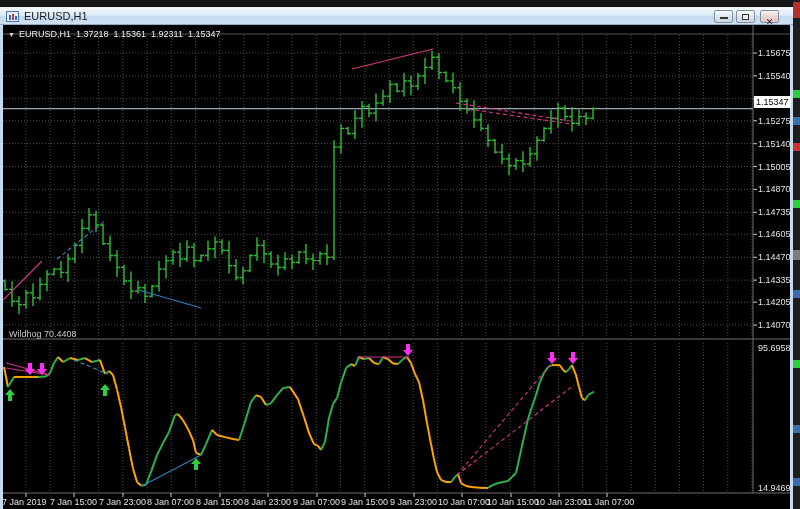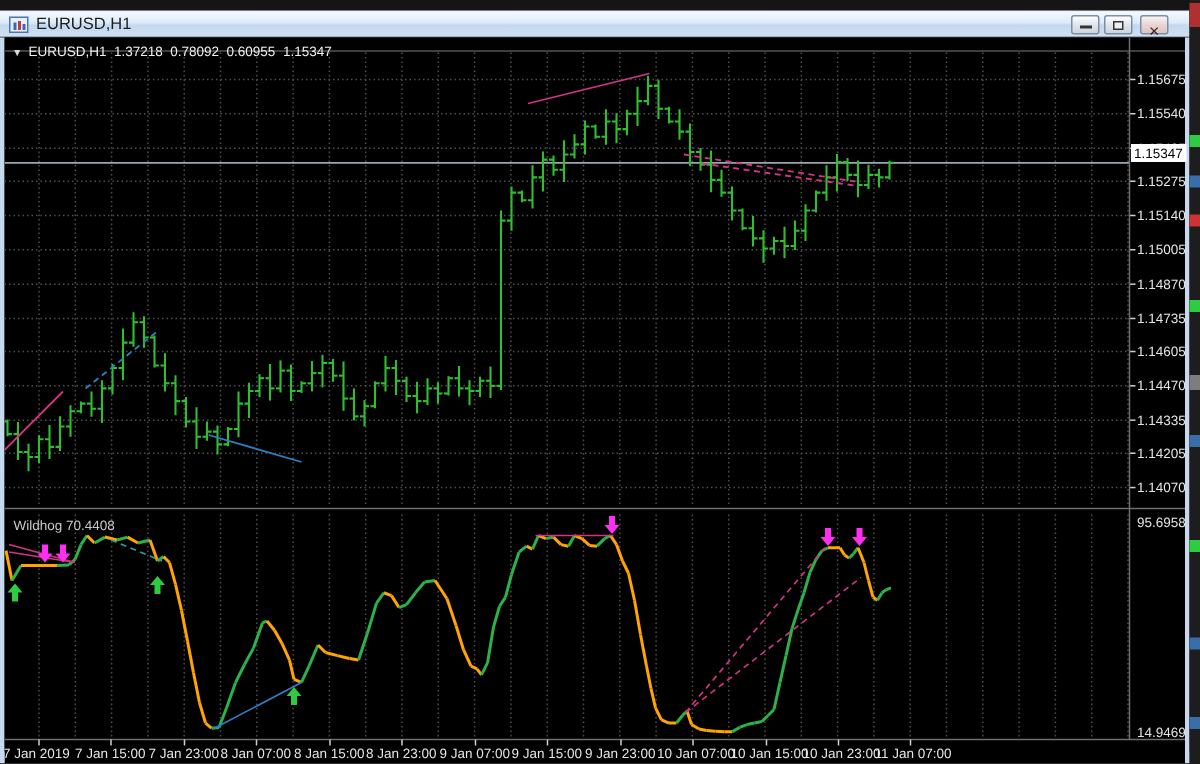--- a/index.html
+++ b/index.html
@@ -26,21 +26,21 @@
   #btn-min i{position:absolute;left:5px;bottom:3px;width:8px;height:2px;background:#333;}
   #btn-restore i{position:absolute;left:5px;top:3px;width:7px;height:6px;border:1px solid #333;box-sizing:border-box;background:#eee;}
   #btn-close span{font-size:9px;line-height:11px;color:#402020;}
   #win-body{position:absolute;left:0;top:18px;width:793px;height:484px;box-sizing:border-box;
      border-left:3px solid #c6d9ee;border-right:3px solid #c6d9ee;border-bottom:8px solid #c6d9ee;background:#000;}
   #chart-svg{position:absolute;left:0;top:0;}
   svg text{font-family:"Liberation Sans",sans-serif;}
   #ohlc-header{position:absolute;left:5px;top:4px;font-size:9px;color:#f0f0f0;white-space:nowrap;}
   #ohlc-header .arr{font-size:7px;color:#d8d8d8;margin-right:4px;}
   #ohlc-header span{margin-right:5px;}
-  #indicator-label{position:absolute;left:6px;top:320px;font-size:9px;color:#c9c9c9;}
+  #indicator-label{position:absolute;left:6px;top:304px;font-size:9px;color:#c9c9c9;}
   #current-price-box{position:absolute;left:751px;top:71px;width:37px;height:12px;background:#fff;
      color:#000;font-size:9px;line-height:12px;padding-left:2px;box-sizing:border-box;}
 </style>
 </head>
 <body>
 
 <div id="root">
   <div id="top-strip"></div>
 
   <div id="mt4-window">
@@ -593,21 +593,21 @@
           <text x="438" y="498" fill="#e4e4e4" font-size="9" text-anchor="start">10 Jan 07:00</text>
           <line x1="511" y1="486" x2="511" y2="490" stroke="#cfcfcf" stroke-width="1"></line>
           <text x="487" y="498" fill="#e4e4e4" font-size="9" text-anchor="start">10 Jan 15:00</text>
           <line x1="559" y1="486" x2="559" y2="490" stroke="#cfcfcf" stroke-width="1"></line>
           <text x="535" y="498" fill="#e4e4e4" font-size="9" text-anchor="start">10 Jan 23:00</text>
           <line x1="607" y1="486" x2="607" y2="490" stroke="#cfcfcf" stroke-width="1"></line>
           <text x="583" y="498" fill="#e4e4e4" font-size="9" text-anchor="start">11 Jan 07:00</text>
         </svg>
 
       <div id="ohlc-header">
-        <span class="arr">▼</span><span>EURUSD,H1</span><span>1.37218</span><span>0.78092</span><span>0.60955</span><span>1.15347</span>
+        <span class="arr">▼</span><span>EURUSD,H1</span><span>1.37218</span><span>1.15361</span><span>1.92311</span><span>1.15347</span>
       </div>
 
       <div id="indicator-label">Wildhog 70.4408</div>
       <div id="current-price-box">1.15347</div>
     </div>
   </div>
 
   <div id="bg-edge">
       <div class="fleck" style="top: 2px; height: 16px; background: rgb(176, 48, 48);"></div>
       <div class="fleck" style="top: 90px; height: 8px; background: rgb(46, 204, 64);"></div>

